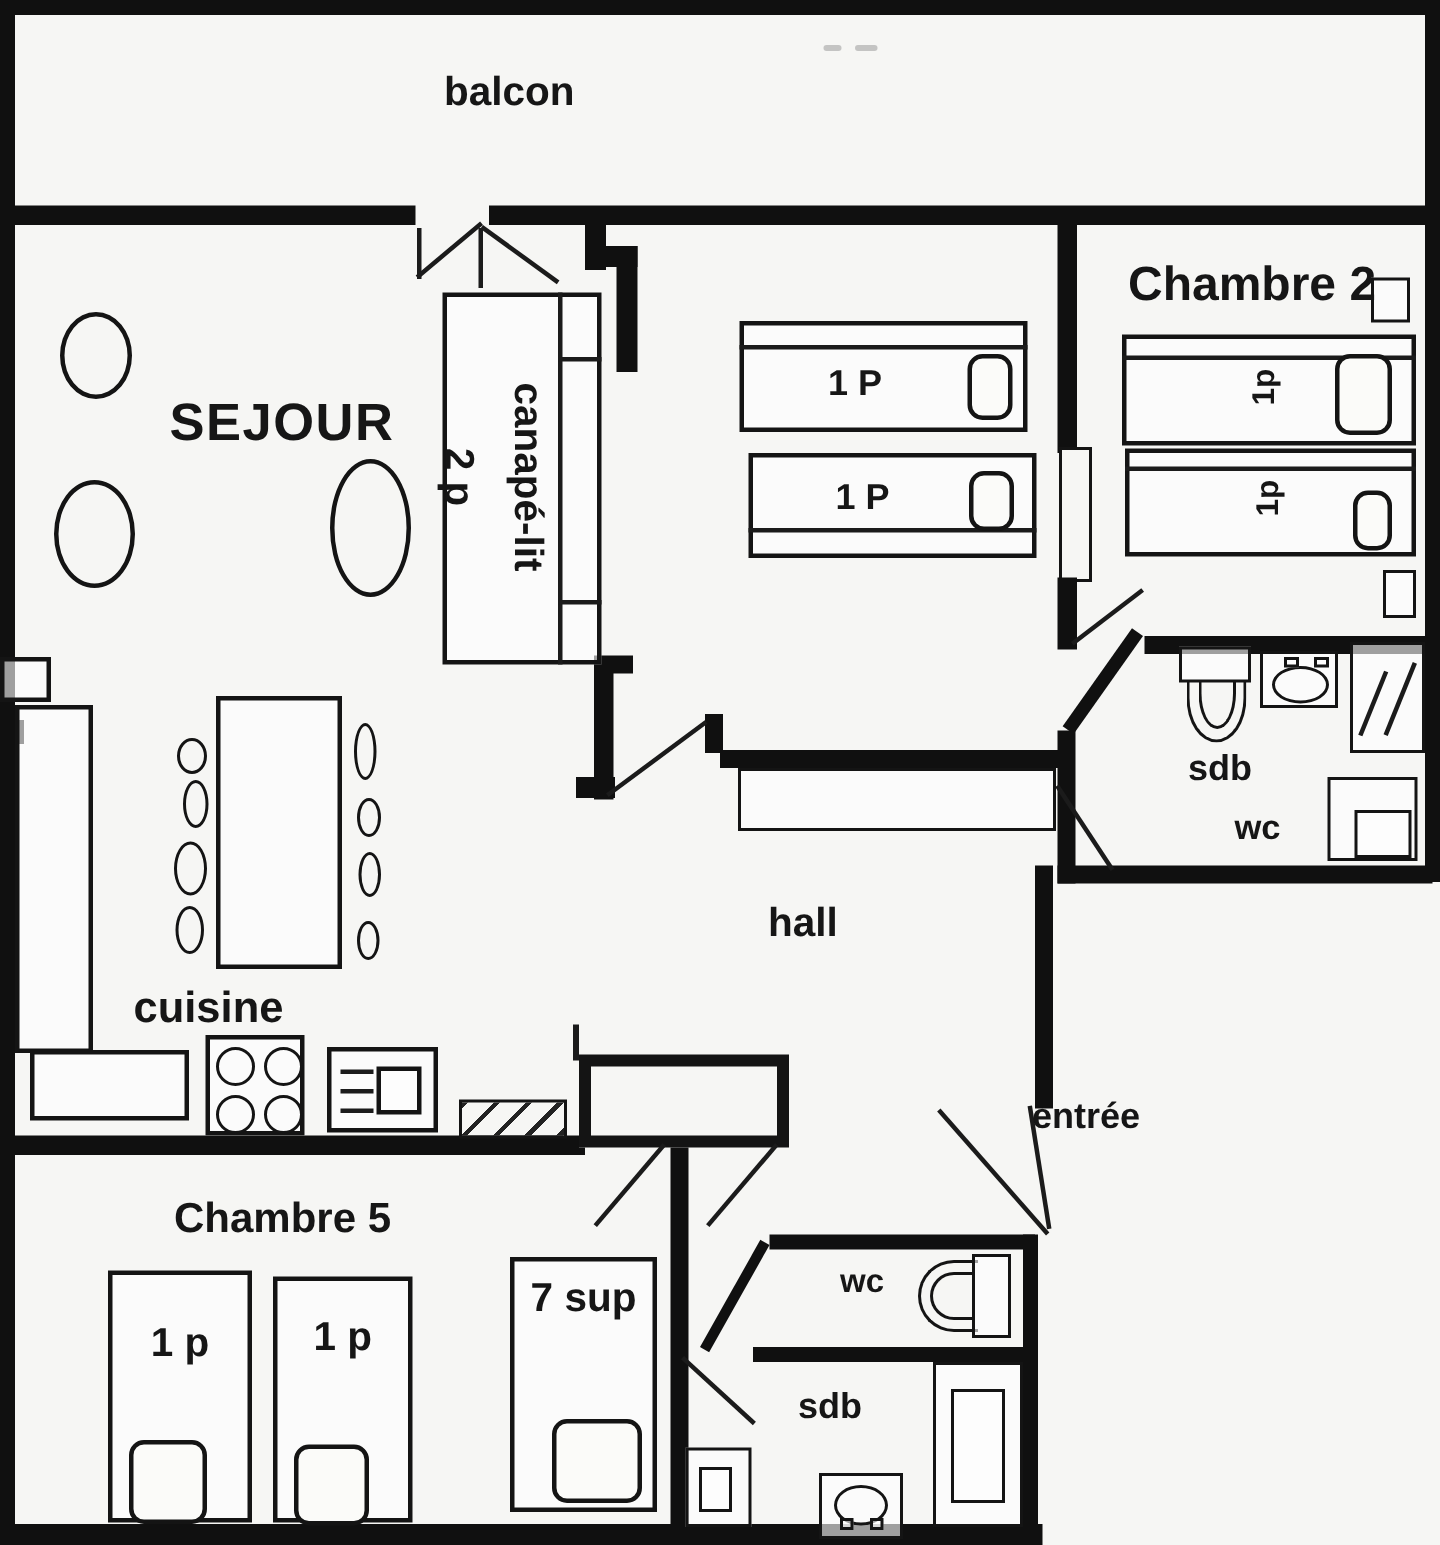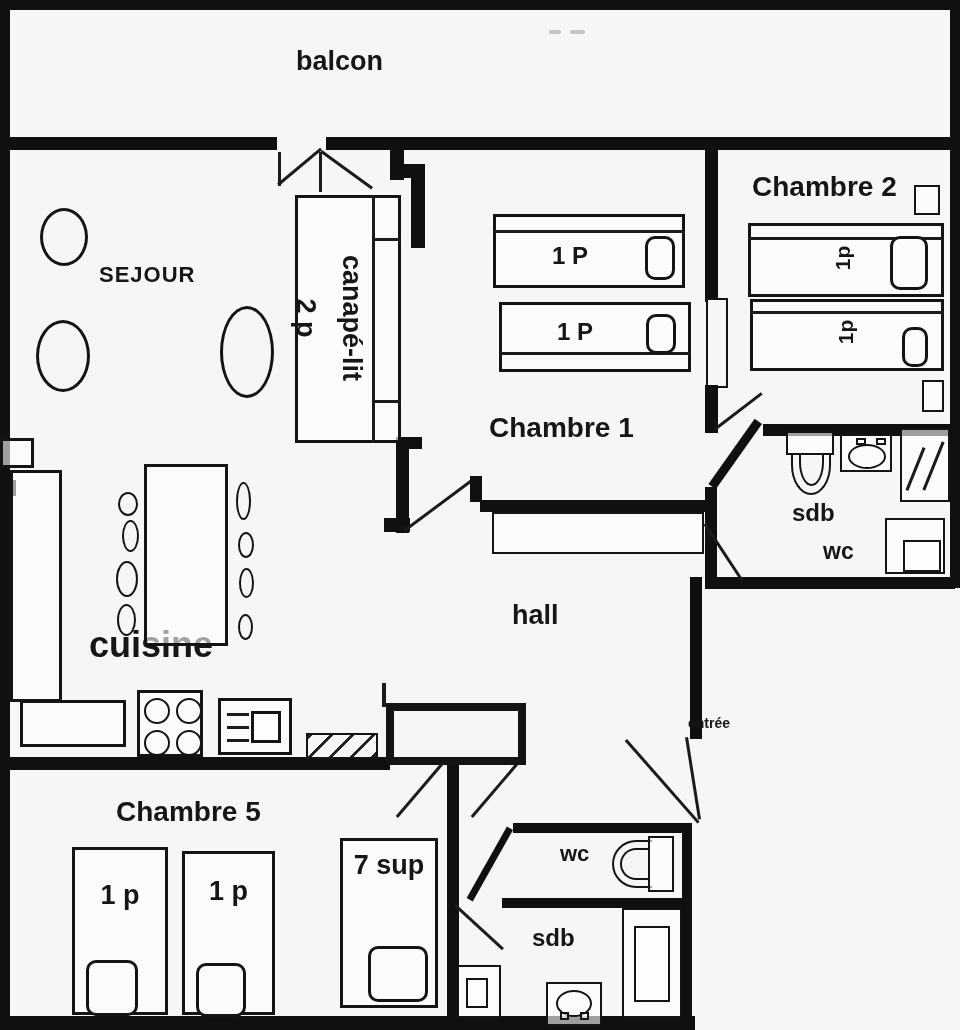--- a/index.html
+++ b/index.html
@@ -81,27 +81,26 @@
   <div class="leaf" style="left:627px;top:739px;width:110px;transform:rotate(48.7deg)"></div>
   <div class="leaf" style="left:688px;top:737px;width:83px;transform:rotate(81deg)"></div>
   <div class="leaf" style="left:444px;top:764px;width:71px;transform:rotate(130.4deg)"></div>
   <div class="leaf" style="left:519px;top:764px;width:71px;transform:rotate(130.4deg)"></div>
   <div class="leaf" style="left:456px;top:904px;width:65px;transform:rotate(42.5deg)"></div>
 
   <div class="lbl" style="left:296px;top:46px;font-size:27px">balcon</div>
   <div class="smudge" style="left:549px;top:30px;width:12px;height:4px"></div>
   <div class="smudge" style="left:570px;top:30px;width:15px;height:4px"></div>
 
-  <div class="lbl" style="left:99px;top:262px;font-size:22px;letter-spacing:1px">SEJOUR</div>
-  <div class="lbl" style="left:489px;top:412px;font-size:28px">Chambre 1</div>
-  <div class="lbl" style="left:752px;top:171px;font-size:28px">Chambre 2</div>
+  <div class="lbl" style="left:113px;top:262px;font-size:35px;letter-spacing:1px">SEJOUR</div>
+  <div class="lbl" style="left:752px;top:171px;font-size:32px">Chambre 2</div>
   <div class="lbl" style="left:116px;top:796px;font-size:28px">Chambre 5</div>
   <div class="lbl" style="left:512px;top:600px;font-size:27px">hall</div>
-  <div class="lbl" style="left:89px;top:624px;font-size:36px">cuisine</div>
-  <div class="lbl" style="left:688px;top:715px;font-size:14px">entrée</div>
+  <div class="lbl" style="left:89px;top:656px;font-size:29px">cuisine</div>
+  <div class="lbl" style="left:688px;top:731px;font-size:24px">entrée</div>
   <div class="lbl" style="left:792px;top:499px;font-size:24px">sdb</div>
   <div class="lbl" style="left:823px;top:538px;font-size:23px">wc</div>
   <div class="lbl" style="left:560px;top:841px;font-size:22px">wc</div>
   <div class="lbl" style="left:532px;top:924px;font-size:24px">sdb</div>
 
   <div class="oval" style="left:40px;top:208px;width:48px;height:58px"></div>
   <div class="oval" style="left:36px;top:320px;width:54px;height:72px"></div>
   <div class="oval" style="left:220px;top:306px;width:54px;height:92px"></div>
 
   <div class="furn" style="left:295px;top:195px;width:106px;height:248px"></div>

